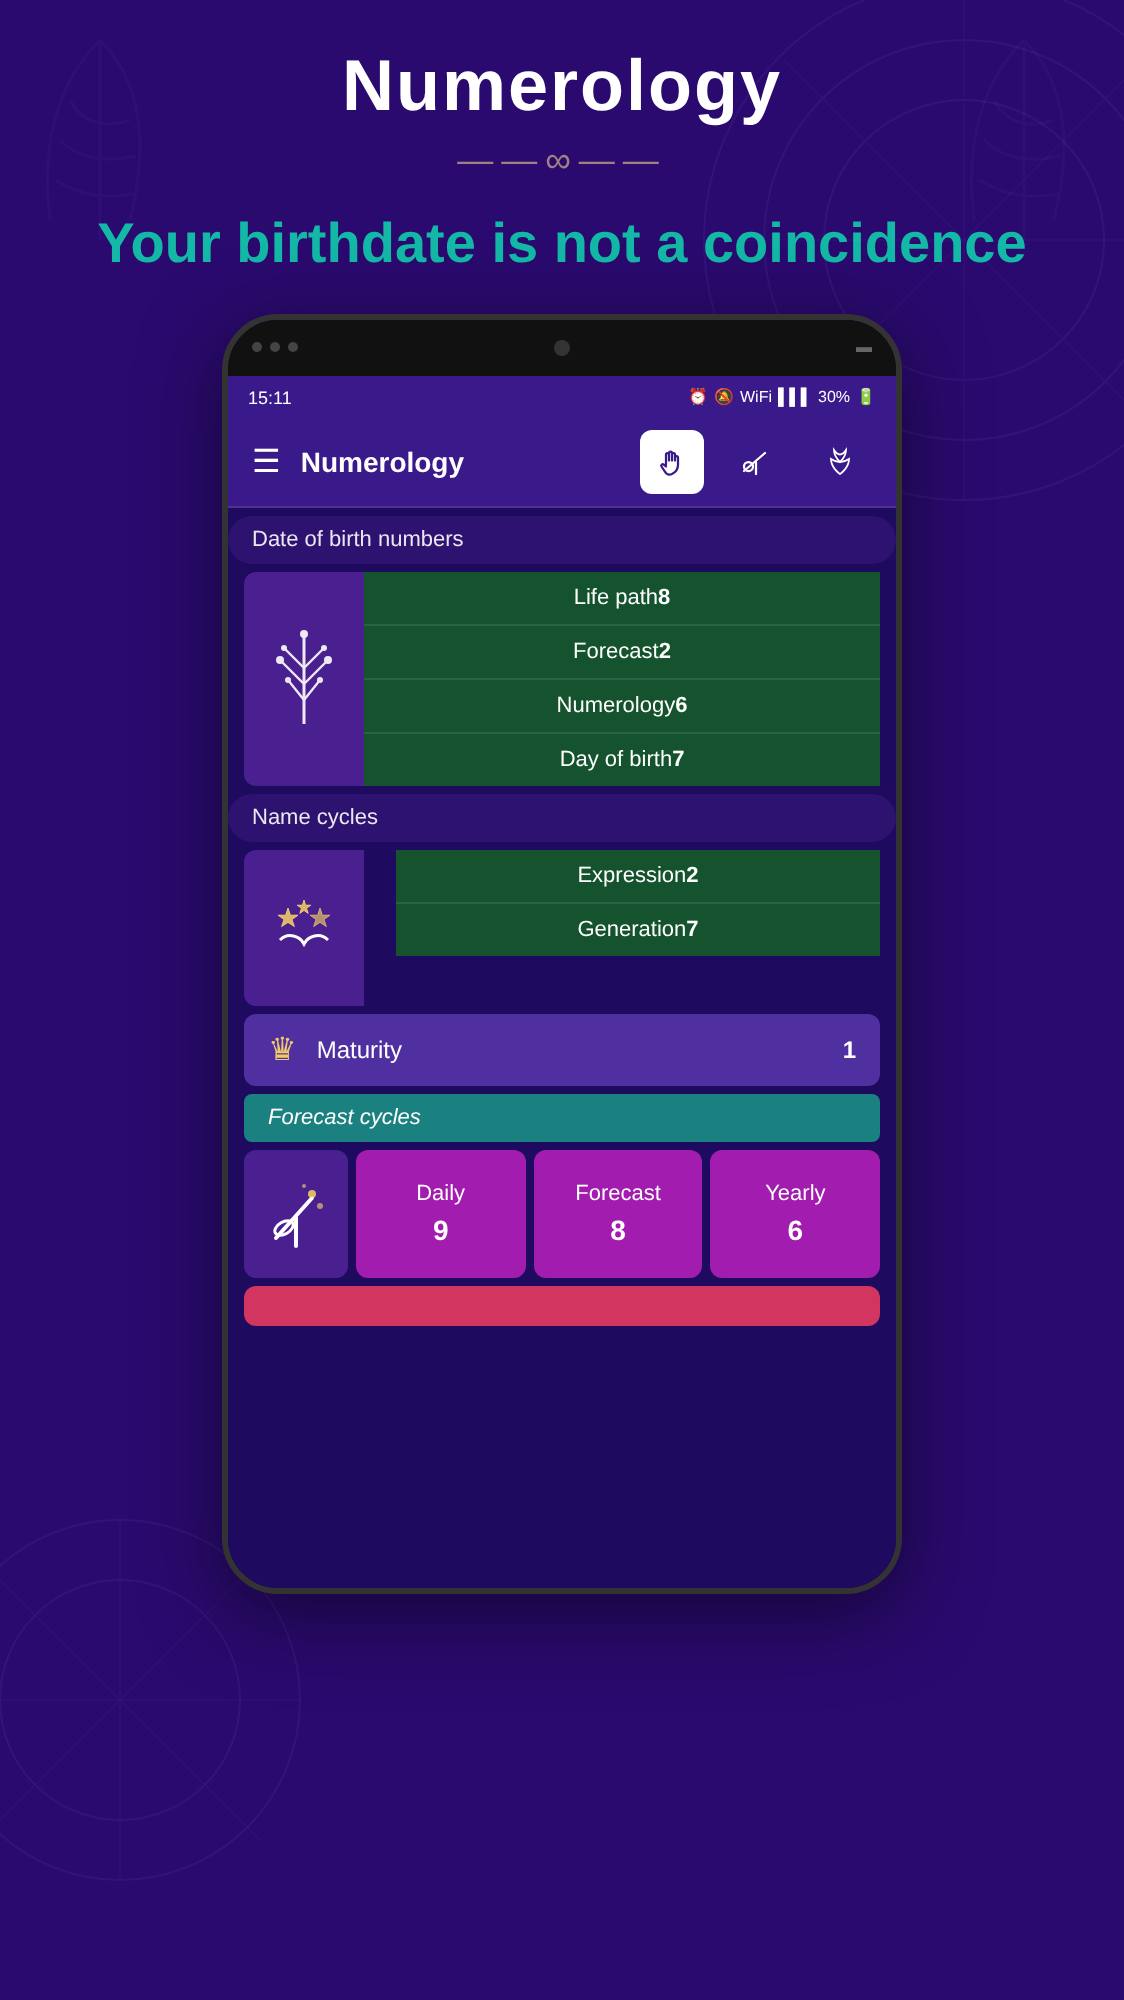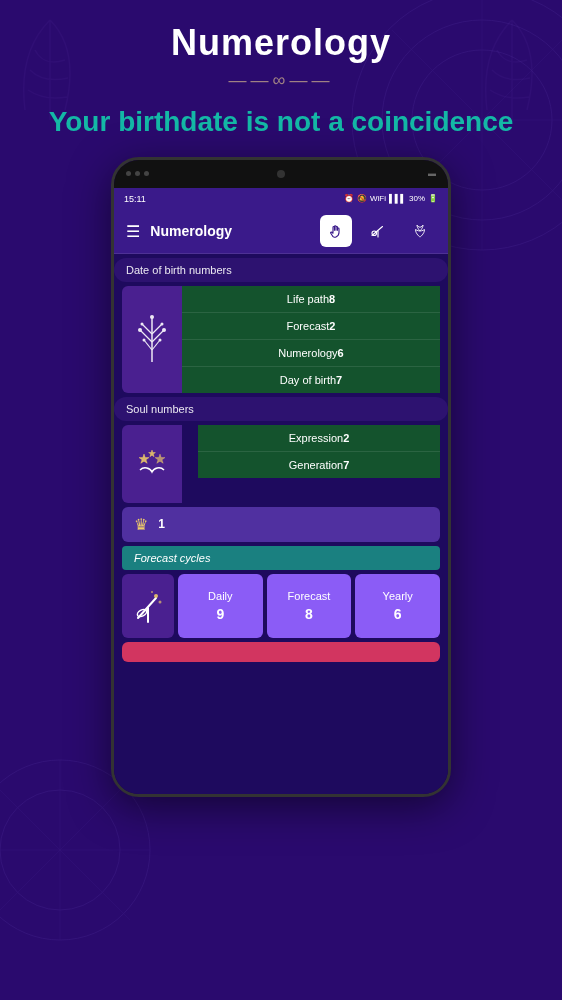--- a/index.html
+++ b/index.html
@@ -278,21 +278,21 @@
       background: #4a2090;
       border-radius: 6px;
       display: flex;
       align-items: center;
       justify-content: center;
       min-height: 64px;
     }
 
     .cycle-item {
       flex: 1;
-      background: #8b5cf6;
+      background: #a21caf;
       border-radius: 6px;
       display: flex;
       flex-direction: column;
       align-items: center;
       justify-content: center;
       padding: 10px 4px;
       gap: 4px;
     }
 
     .cycle-label {
@@ -458,21 +458,21 @@
             <span class="number-row-value">6</span>
           </div>
           <div class="number-row">
             <span class="number-row-label">Day of birth</span>
             <span class="number-row-value">7</span>
           </div>
         </div>
       </div>
 
       <div class="section-header">
-        <span>Soul numbers</span>
+        <span>Name cycles</span>
       </div>
 
       <div class="name-section">
         <div class="name-icon-box">
           <svg width="44" height="44" viewBox="0 0 44 44" fill="none">
             <path d="M10 28 C14 24 20 26 22 30 C24 26 30 24 34 28" stroke="white" stroke-width="1.5" fill="none"></path>
             <polygon points="14,12 15.2,15.6 19,15.6 16,17.7 17.2,21.3 14,19.2 10.8,21.3 12,17.7 9,15.6 12.8,15.6" fill="rgba(255,220,100,0.8)" stroke="rgba(255,220,100,0.8)" stroke-width="0.5"></polygon>
             <polygon points="22,8 22.8,10.6 25.4,10.6 23.3,12.1 24.1,14.7 22,13.2 19.9,14.7 20.7,12.1 18.6,10.6 21.2,10.6" fill="rgba(255,220,100,0.8)" stroke="rgba(255,220,100,0.8)" stroke-width="0.5"></polygon>
             <polygon points="30,12 31.2,15.6 35,15.6 32,17.7 33.2,21.3 30,19.2 26.8,21.3 28,17.7 25,15.6 28.8,15.6" fill="rgba(255,220,100,0.6)" stroke="rgba(255,220,100,0.6)" stroke-width="0.5"></polygon>
           </svg>
@@ -484,20 +484,21 @@
           </div>
           <div class="number-row">
             <span class="number-row-label">Generation</span>
             <span class="number-row-value">7</span>
           </div>
         </div>
       </div>
 
       <div class="maturity-row">
         <span class="maturity-icon">♛</span>
+        <span class="maturity-label">Maturity</span>
         <span class="maturity-value">1</span>
       </div>
 
       <div class="forecast-header">
         <span>Forecast cycles</span>
       </div>
 
       <div class="forecast-cycles">
         <div class="cycle-icon-box">
           <svg width="32" height="36" viewBox="0 0 32 36" fill="none">

